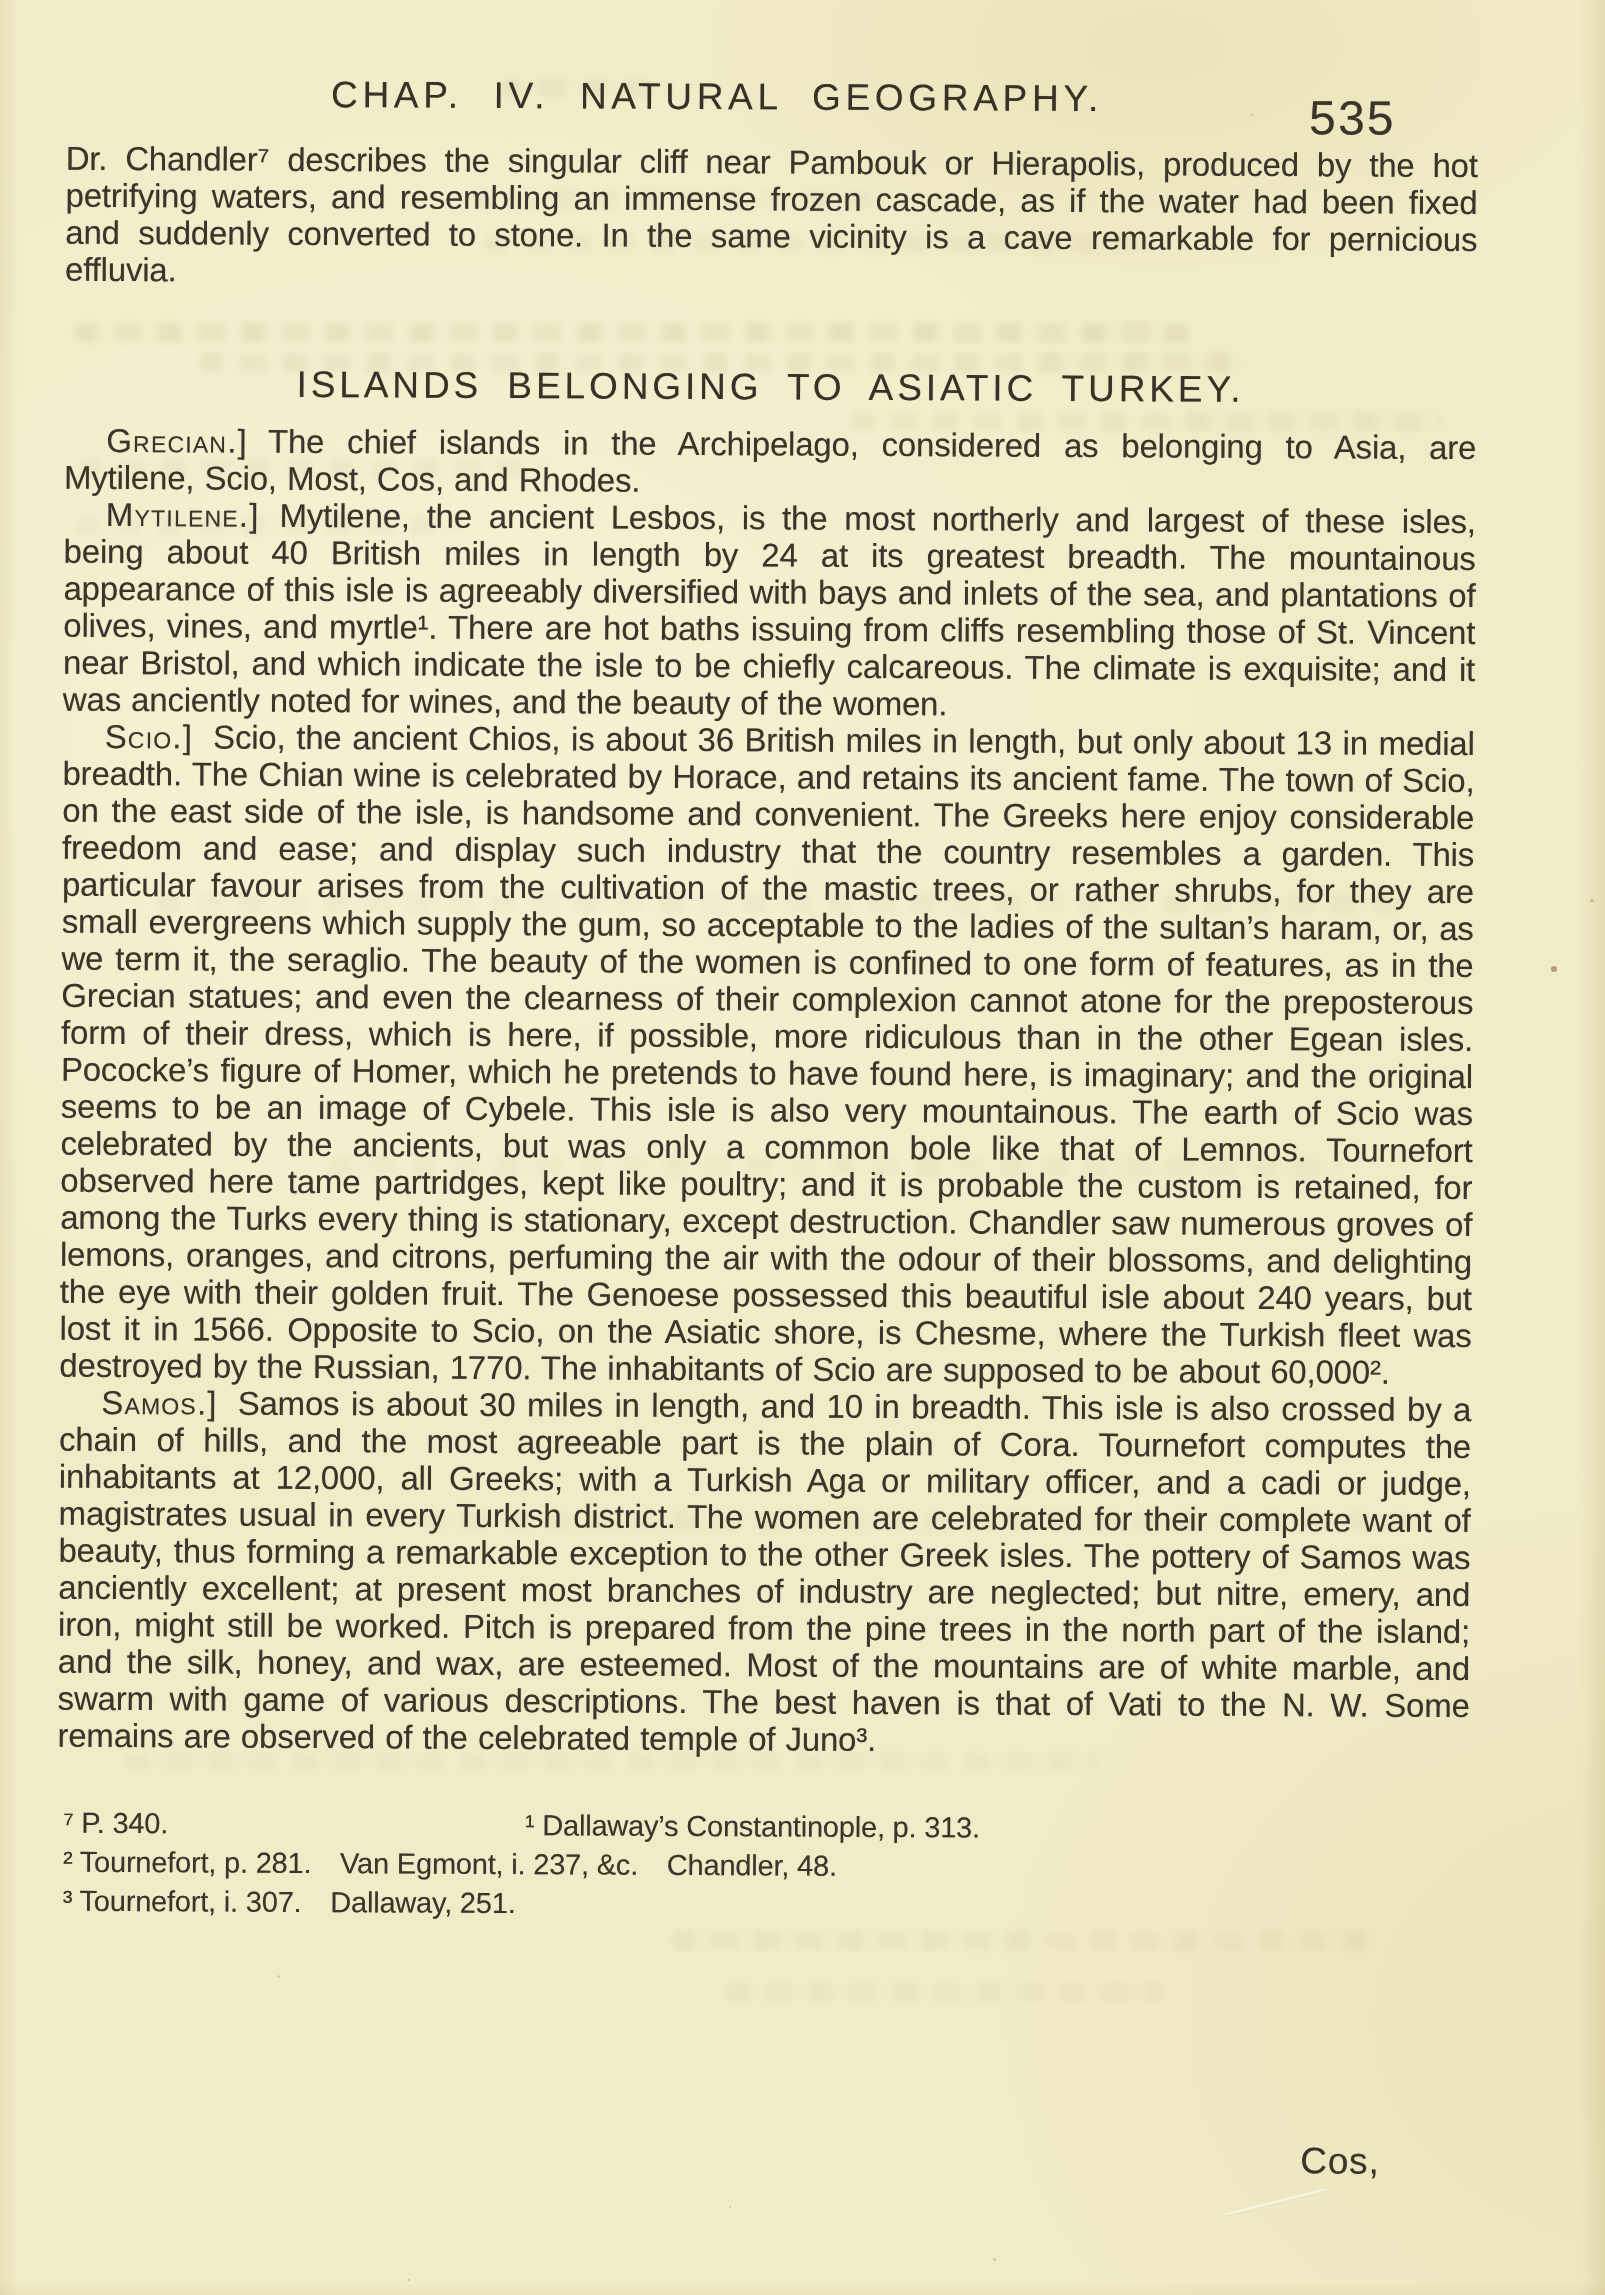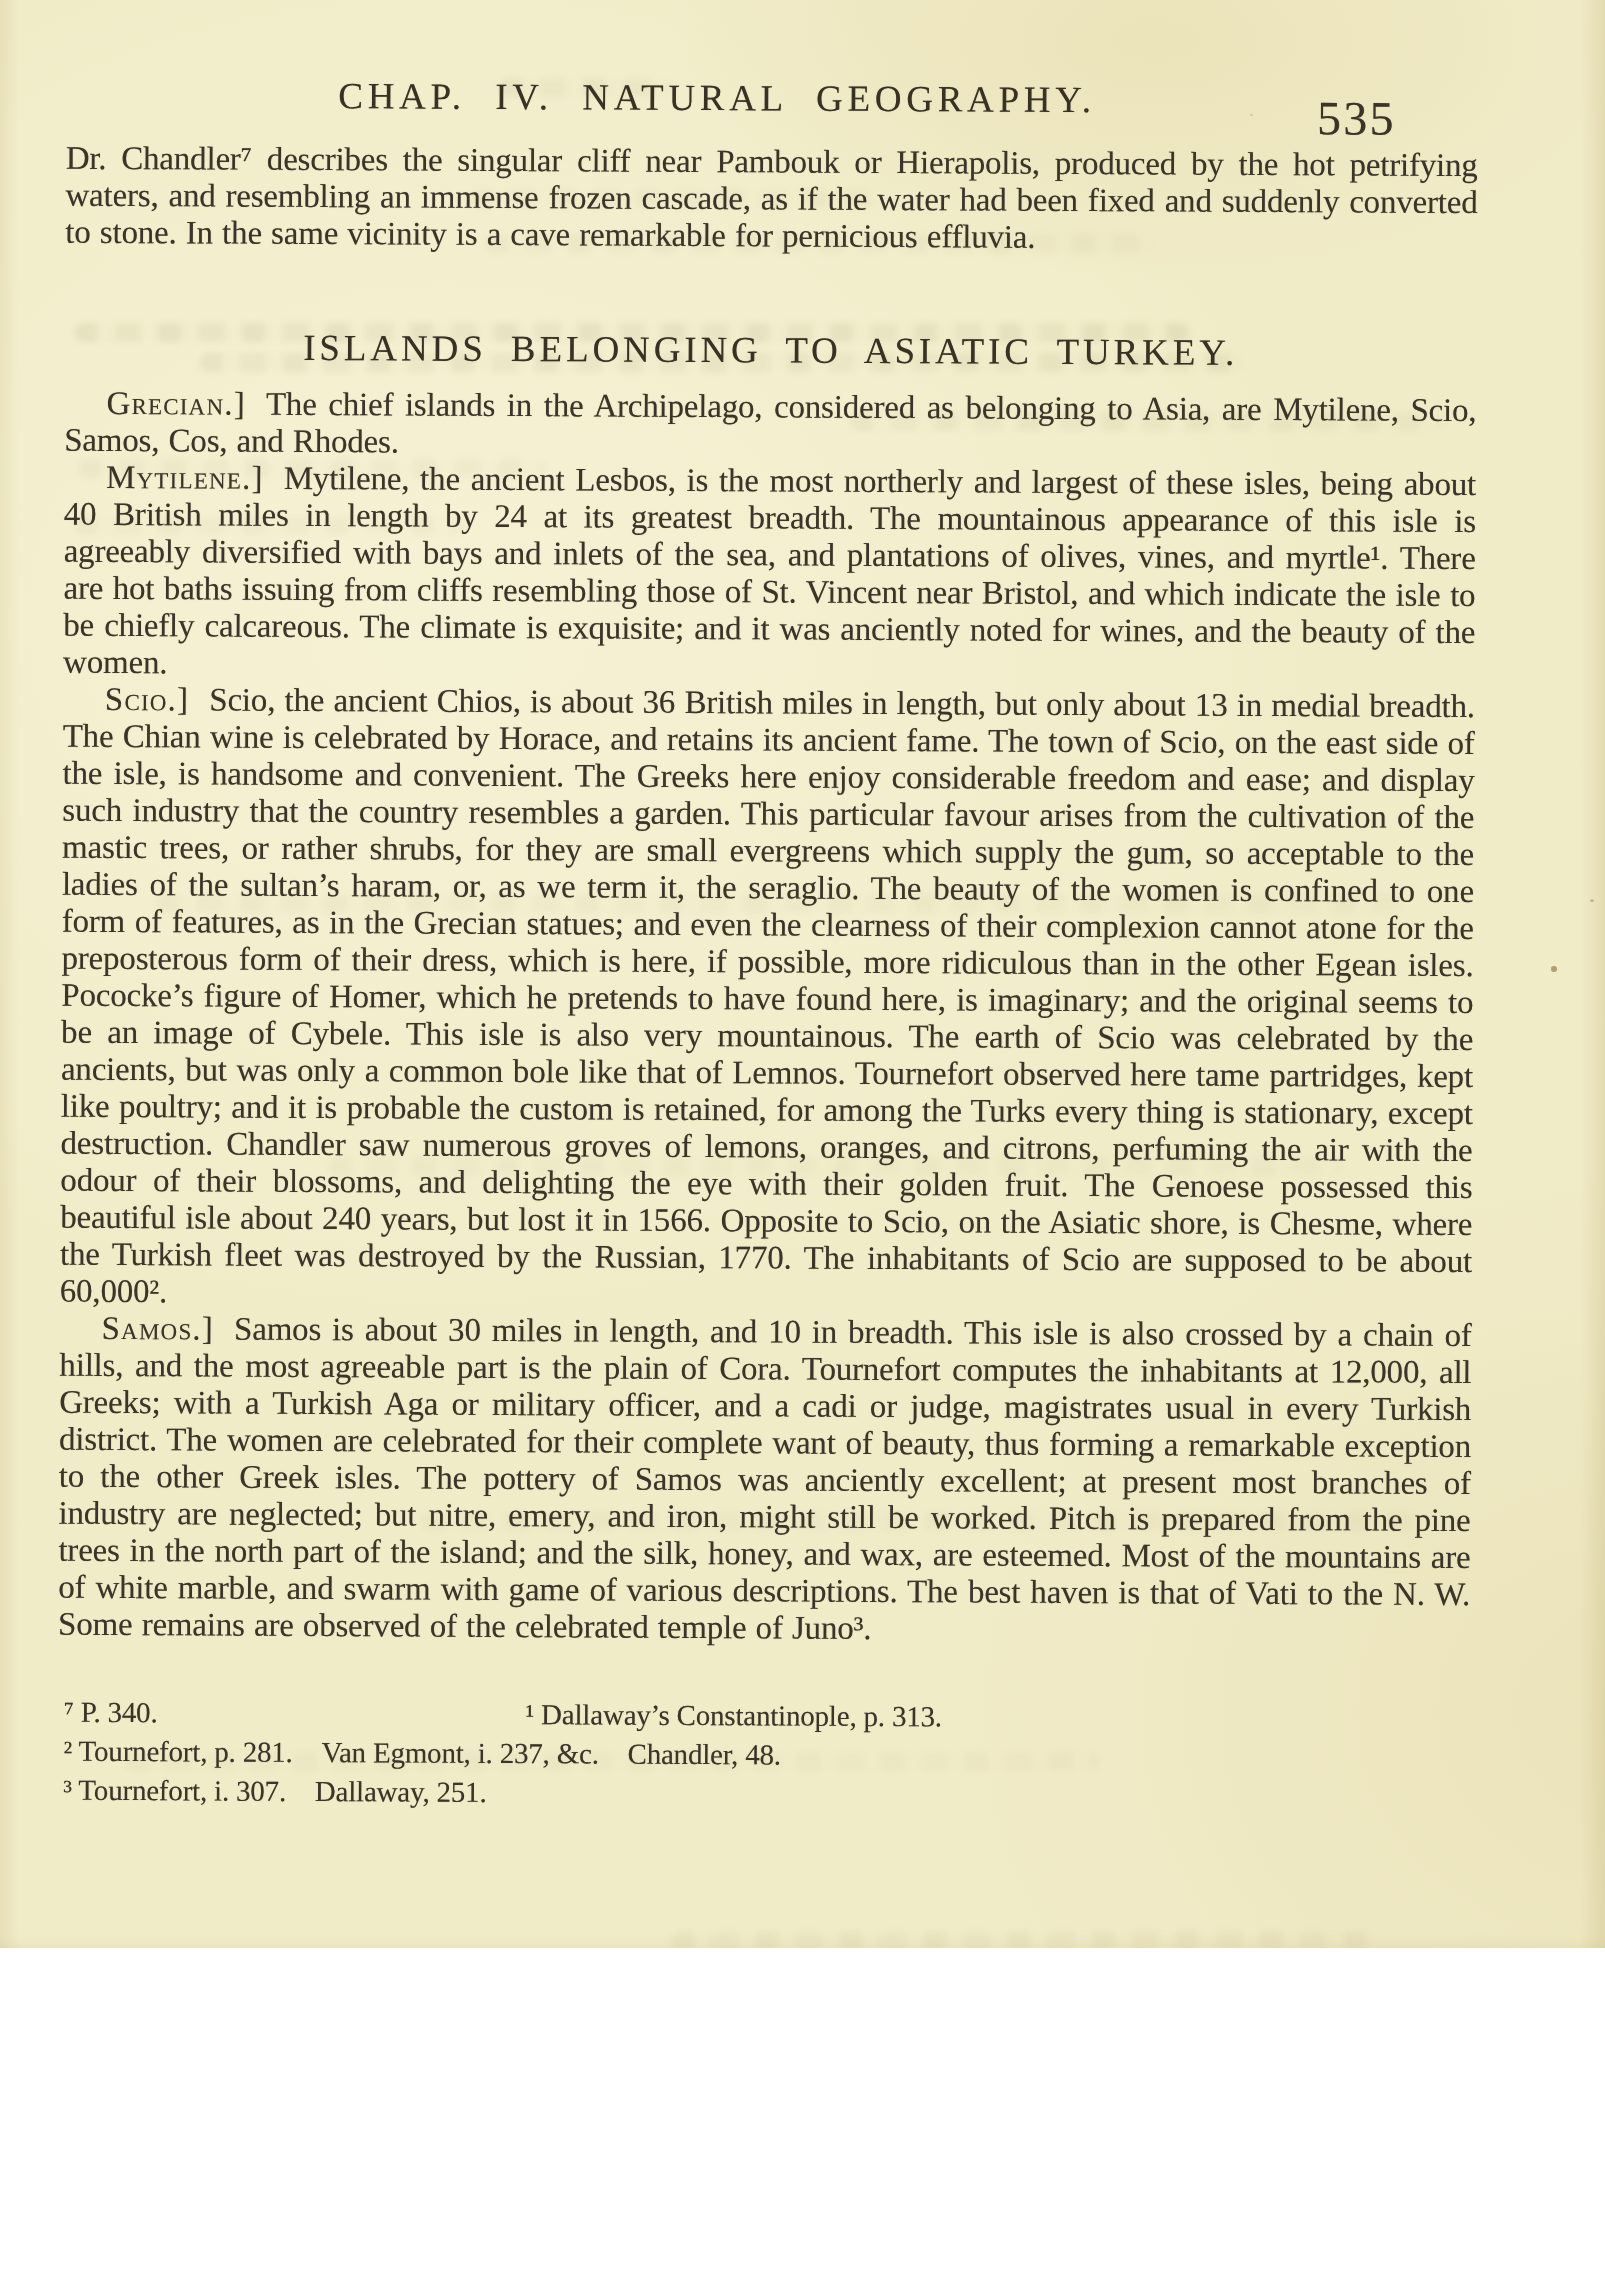--- a/index.html
+++ b/index.html
@@ -1,20 +1,20 @@
 <!DOCTYPE html>
 <html style="font-size:12.5px"><head>
 <meta charset="utf-8">
 <style>
   html,body{margin:0;padding:0;}
   body{width:1606px;height:2295px;overflow:hidden;}
 
   .page{
-    position:relative;width:1606px;height:1948px;overflow:hidden;
-    font-family:Liberation Serif, serif;
+    position:relative;width:1606px;height:2295px;overflow:hidden;
+    font-family:Liberation Sans, sans-serif;
     color:#3b342a;
     background:
       radial-gradient(702px 351px at 72% 2%, rgba(205,185,120,0.18), transparent 70%),
       radial-gradient(1014px 780px at 104% 88%, rgba(198,178,112,0.16), transparent 72%),
       radial-gradient(1170px 936px at 28% 32%, rgba(255,253,238,0.32), transparent 75%),
       linear-gradient(90deg, rgba(188,170,114,0.20) 0px, rgba(188,170,114,0) 19px),
       linear-gradient(270deg, rgba(183,166,110,0.26) 0px, rgba(183,166,110,0) 26.5px),
       linear-gradient(0deg, rgba(188,170,114,0.12) 0px, rgba(188,170,114,0) 14px),
       #f1ecc8;
   }
@@ -97,21 +97,21 @@
 
     <div class="running-header">
       <span class="chapter-heading">CHAP. IV. NATURAL GEOGRAPHY.</span>
       <span class="page-number">535</span>
     </div>
 
     <p class="body-par first-par"><span>Dr. Chandler⁷ describes the singular cliff near Pambouk or Hierapolis, produced by the hot petrifying waters, and resembling an immense frozen cascade, as if the water had been fixed and suddenly converted to stone. In the same vicinity is a cave remarkable for pernicious effluvia.</span></p>
 
     <h2 class="section-heading">ISLANDS BELONGING TO ASIATIC TURKEY.</h2>
 
-    <p class="body-par"><span class="lead">Grecian.]</span><span>The chief islands in the Archipelago, considered as belonging to Asia, are Mytilene, Scio, Samos, Cos, and Rhodes.</span></p>
+    <p class="body-par"><span class="lead">Grecian.]</span><span>The chief islands in the Archipelago, considered as belonging to Asia, are Mytilene, Scio, Most, Cos, and Rhodes.</span></p>
 
     <p class="body-par"><span class="lead">Mytilene.]</span><span>Mytilene, the ancient Lesbos, is the most northerly and largest of these isles, being about 40 British miles in length by 24 at its greatest breadth. The mountainous appearance of this isle is agreeably diversified with bays and inlets of the sea, and plantations of olives, vines, and myrtle¹. There are hot baths issuing from cliffs resembling those of St. Vincent near Bristol, and which indicate the isle to be chiefly calcareous. The climate is exquisite; and it was anciently noted for wines, and the beauty of the women.</span></p>
 
     <p class="body-par"><span class="lead">Scio.]</span><span>Scio, the ancient Chios, is about 36 British miles in length, but only about 13 in medial breadth. The Chian wine is celebrated by Horace, and retains its ancient fame. The town of Scio, on the east side of the isle, is handsome and convenient. The Greeks here enjoy considerable freedom and ease; and display such industry that the country resembles a garden. This particular favour arises from the cultivation of the mastic trees, or rather shrubs, for they are small evergreens which supply the gum, so acceptable to the ladies of the sultan’s haram, or, as we term it, the seraglio. The beauty of the women is confined to one form of features, as in the Grecian statues; and even the clearness of their complexion cannot atone for the preposterous form of their dress, which is here, if possible, more ridiculous than in the other Egean isles. Pococke’s figure of Homer, which he pretends to have found here, is imaginary; and the original seems to be an image of Cybele. This isle is also very mountainous. The earth of Scio was celebrated by the ancients, but was only a common bole like that of Lemnos. Tournefort observed here tame partridges, kept like poultry; and it is probable the custom is retained, for among the Turks every thing is stationary, except destruction. Chandler saw numerous groves of lemons, oranges, and citrons, perfuming the air with the odour of their blossoms, and delighting the eye with their golden fruit. The Genoese possessed this beautiful isle about 240 years, but lost it in 1566. Opposite to Scio, on the Asiatic shore, is Chesme, where the Turkish fleet was destroyed by the Russian, 1770. The inhabitants of Scio are supposed to be about 60,000².</span></p>
 
     <p class="body-par"><span class="lead">Samos.]</span><span>Samos is about 30 miles in length, and 10 in breadth. This isle is also crossed by a chain of hills, and the most agreeable part is the plain of Cora. Tournefort computes the inhabitants at 12,000, all Greeks; with a Turkish Aga or military officer, and a cadi or judge, magistrates usual in every Turkish district. The women are celebrated for their complete want of beauty, thus forming a remarkable exception to the other Greek isles. The pottery of Samos was anciently excellent; at present most branches of industry are neglected; but nitre, emery, and iron, might still be worked. Pitch is prepared from the pine trees in the north part of the island; and the silk, honey, and wax, are esteemed. Most of the mountains are of white marble, and swarm with game of various descriptions. The best haven is that of Vati to the N. W. Some remains are observed of the celebrated temple of Juno³.</span></p>
 
     <div class="footnote-block">
       <div class="fn-line">
         <span>⁷ P. 340.</span>

